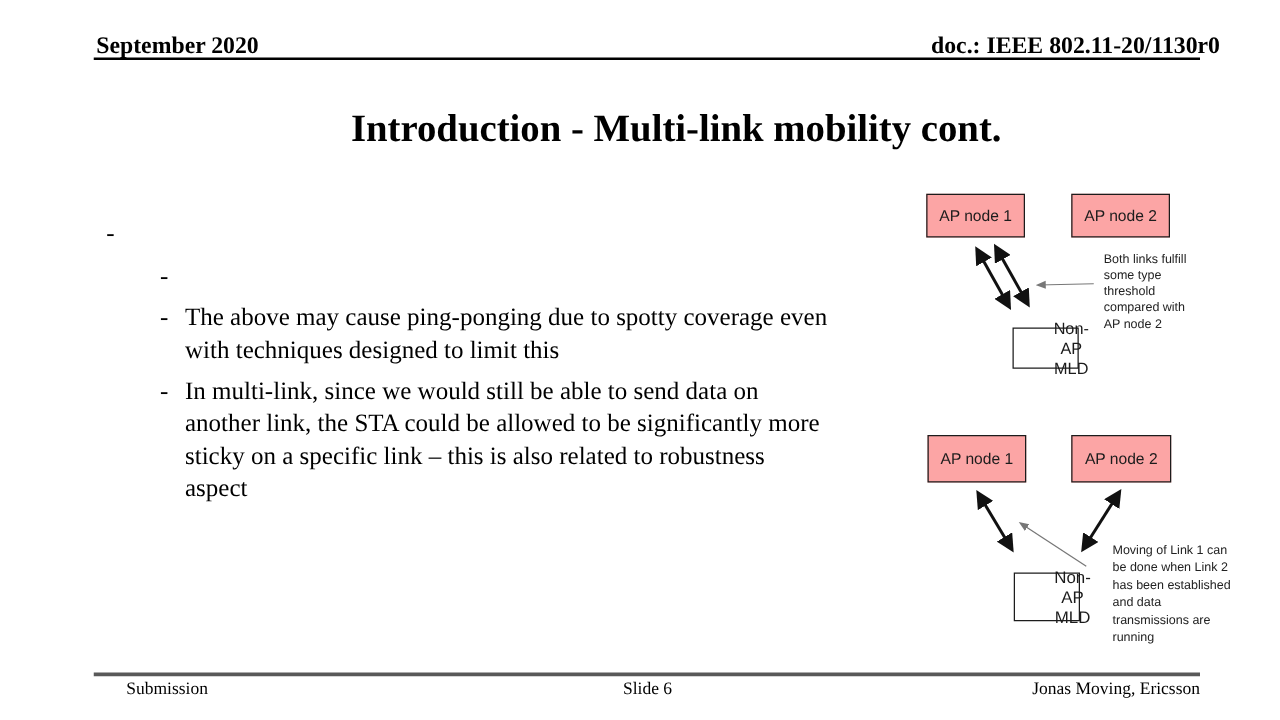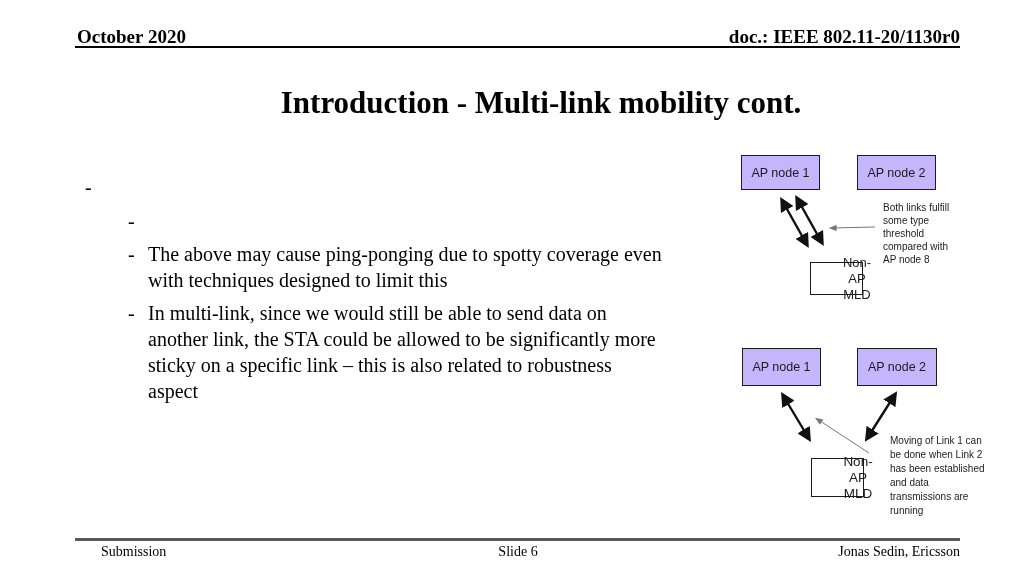--- a/index.html
+++ b/index.html
@@ -10,21 +10,21 @@
     font-family: "Liberation Serif", serif;
     color: #000;
     overflow: hidden;
   }
   
   .header-date {
     position: absolute; left: 77px; top: 26px;
     font-size: 19px; font-weight: bold;
   }
   .header-doc {
-    position: absolute; right: 64px; top: 26px;
+    position: absolute; right: 48px; top: 26px;
     font-size: 19px; font-weight: bold;
   }
   .header-rule {
     position: absolute; left: 75px; top: 46px;
     width: 885px; height: 0;
     border-top: 2px solid #000;
   }
   
   .title {
     position: absolute; left: 0; top: 85px; width: 1012px;
@@ -36,21 +36,21 @@
   .bullet-row { display: flex; }
   .main-dash { width: 30px; font-size: 20px; line-height: 28px; }
   .main-text { font-size: 21px; font-weight: bold; line-height: 28px; }
   .sub-list { margin-top: 7px; margin-left: 43px; }
   .sub-row { display: flex; margin-bottom: 7px; }
   .sub-dash { width: 20px; font-size: 20px; line-height: 26px; }
   .sub-text { font-size: 20px; line-height: 26px; white-space: pre-line; }
   
   .ap-box {
     position: absolute;
-    border: 1.5px solid #1c1c1c; background: #c4b5fd;
+    border: 1.5px solid #1c1c1c; background: #fca5a5;
     display: flex; align-items: center; justify-content: center;
     font-family: "Liberation Sans", sans-serif;
     font-size: 12.5px; color: #1c1c1c;
     box-sizing: border-box;
   }
   .mld-box {
     position: absolute;
     border: 1.5px solid #1c1c1c; background: #fff;
     display: flex; align-items: center; justify-content: center;
     text-align: center;
@@ -86,21 +86,21 @@
   }
   .footer-left  { position: absolute; left: 77px; top: 544px; font-size: 14px; margin-left: 24px; }
   .footer-center{ position: absolute; left: 0; width: 1012px; top: 544px; text-align: center; font-size: 14px; margin-left: 12px; }
   .footer-right { position: absolute; right: 64px; top: 544px; font-size: 14px; }
 </style>
 </head>
 <body>
 
 <div class="slide">
 
-  <div class="header-date">October 2020</div>
+  <div class="header-date">September 2020</div>
   <div class="header-doc">doc.: IEEE 802.11-20/1130r0</div>
   <div class="header-rule"></div>
 
   <div class="title">Introduction - Multi-link mobility cont.</div>
 
   <div class="content">
     <div class="bullet-row">
       <div class="main-dash">-</div>
     </div>
     <div class="sub-list">
@@ -141,30 +141,30 @@
     <line class="thin-arrow" x1="869" y1="453" x2="817" y2="419" marker-end="url(#mt)"></line>
   </svg>
 
   <div class="ap-box" id="t-ap1">AP node 1</div>
   <div class="ap-box" id="t-ap2">AP node 2</div>
   <div class="mld-box" id="t-mld">Non-AP MLD</div>
   <div class="annot" id="t-annot">Both links fulfill
 some type
 threshold
 compared with
-AP node 8</div>
+AP node 2</div>
 
   <div class="ap-box" id="b-ap1">AP node 1</div>
   <div class="ap-box" id="b-ap2">AP node 2</div>
   <div class="mld-box" id="b-mld">Non-AP MLD</div>
   <div class="annot" id="b-annot">Moving of Link 1 can
 be done when Link 2
 has been established
 and data
 transmissions are
 running</div>
 
   <div class="footer-rule"></div>
   <div class="footer-left">Submission</div>
   <div class="footer-center">Slide 6</div>
-  <div class="footer-right">Jonas Sedin, Ericsson</div>
+  <div class="footer-right">Jonas Moving, Ericsson</div>
 
 </div>
 
 </body></html>

